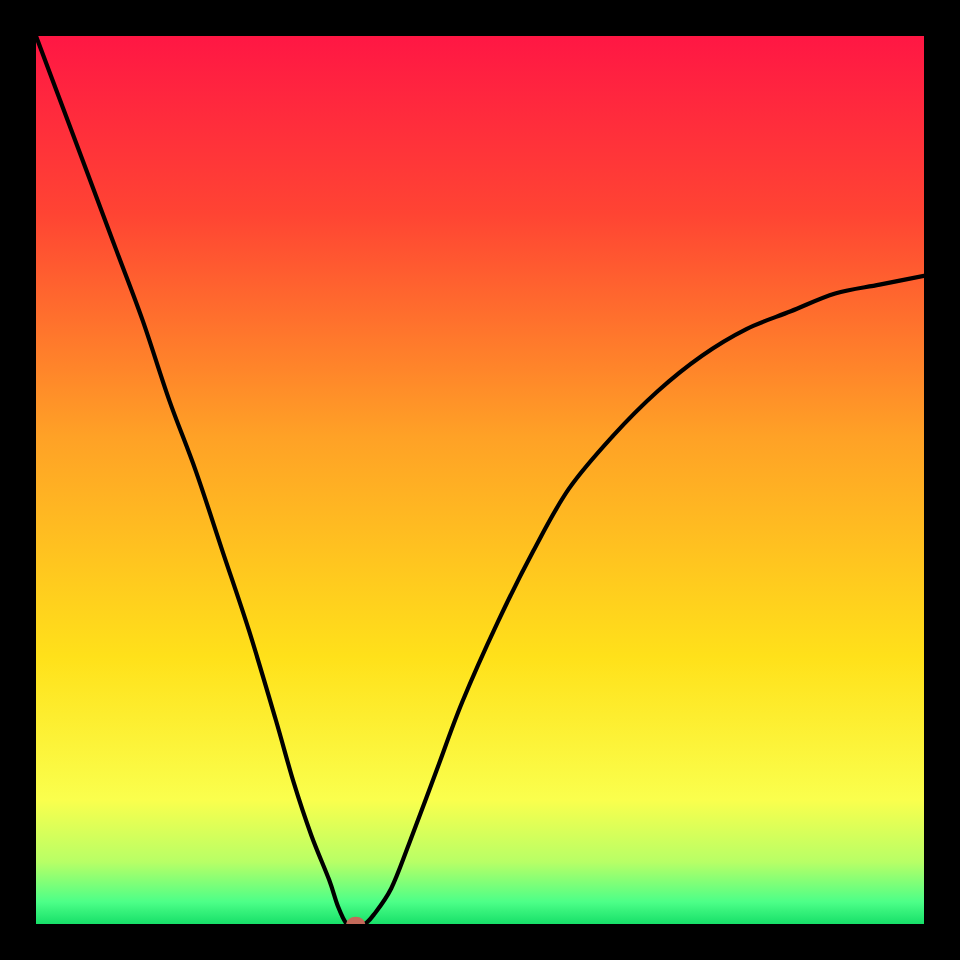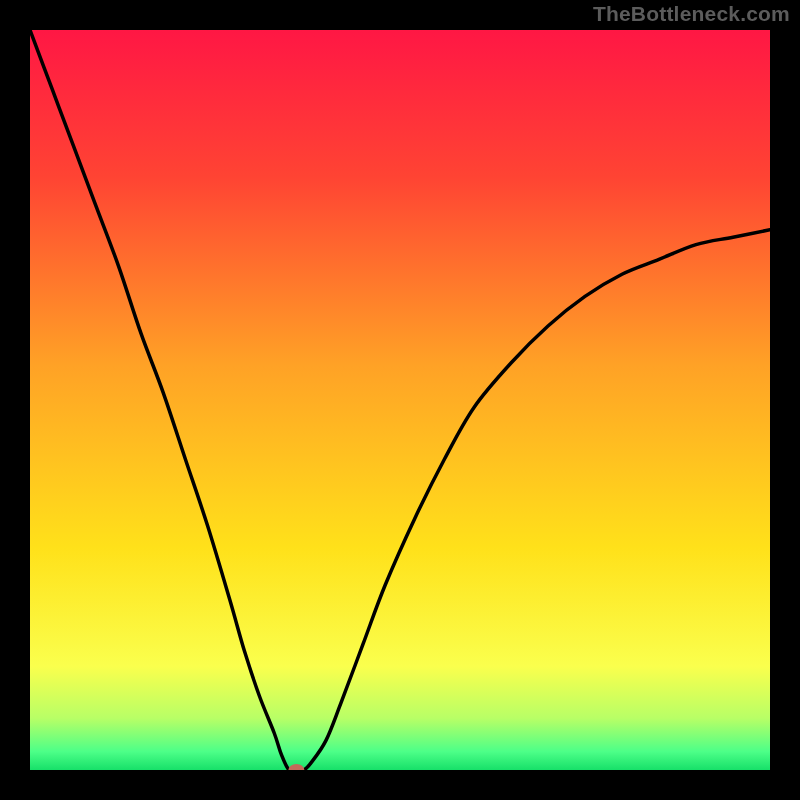--- a/index.html
+++ b/index.html
@@ -38,21 +38,20 @@
   .plot svg {
     display: block;
     width: 740px;
     height: 740px;
   }
 </style>
 </head>
 <body>
 
 <div class="frame">
-  <div class="attrib">TheBottleneck.com</div>
   <div class="plot">
     <svg viewBox="0 0 740 740" preserveAspectRatio="none">
       <defs>
         <linearGradient id="bg-grad" x1="0" y1="0" x2="0" y2="1">
             <stop offset="0%" stop-color="#ff1744"></stop>
             <stop offset="20%" stop-color="#ff4433"></stop>
             <stop offset="45%" stop-color="#ffa126"></stop>
             <stop offset="70%" stop-color="#ffe11a"></stop>
             <stop offset="86%" stop-color="#faff4d"></stop>
             <stop offset="93%" stop-color="#b8ff66"></stop>

